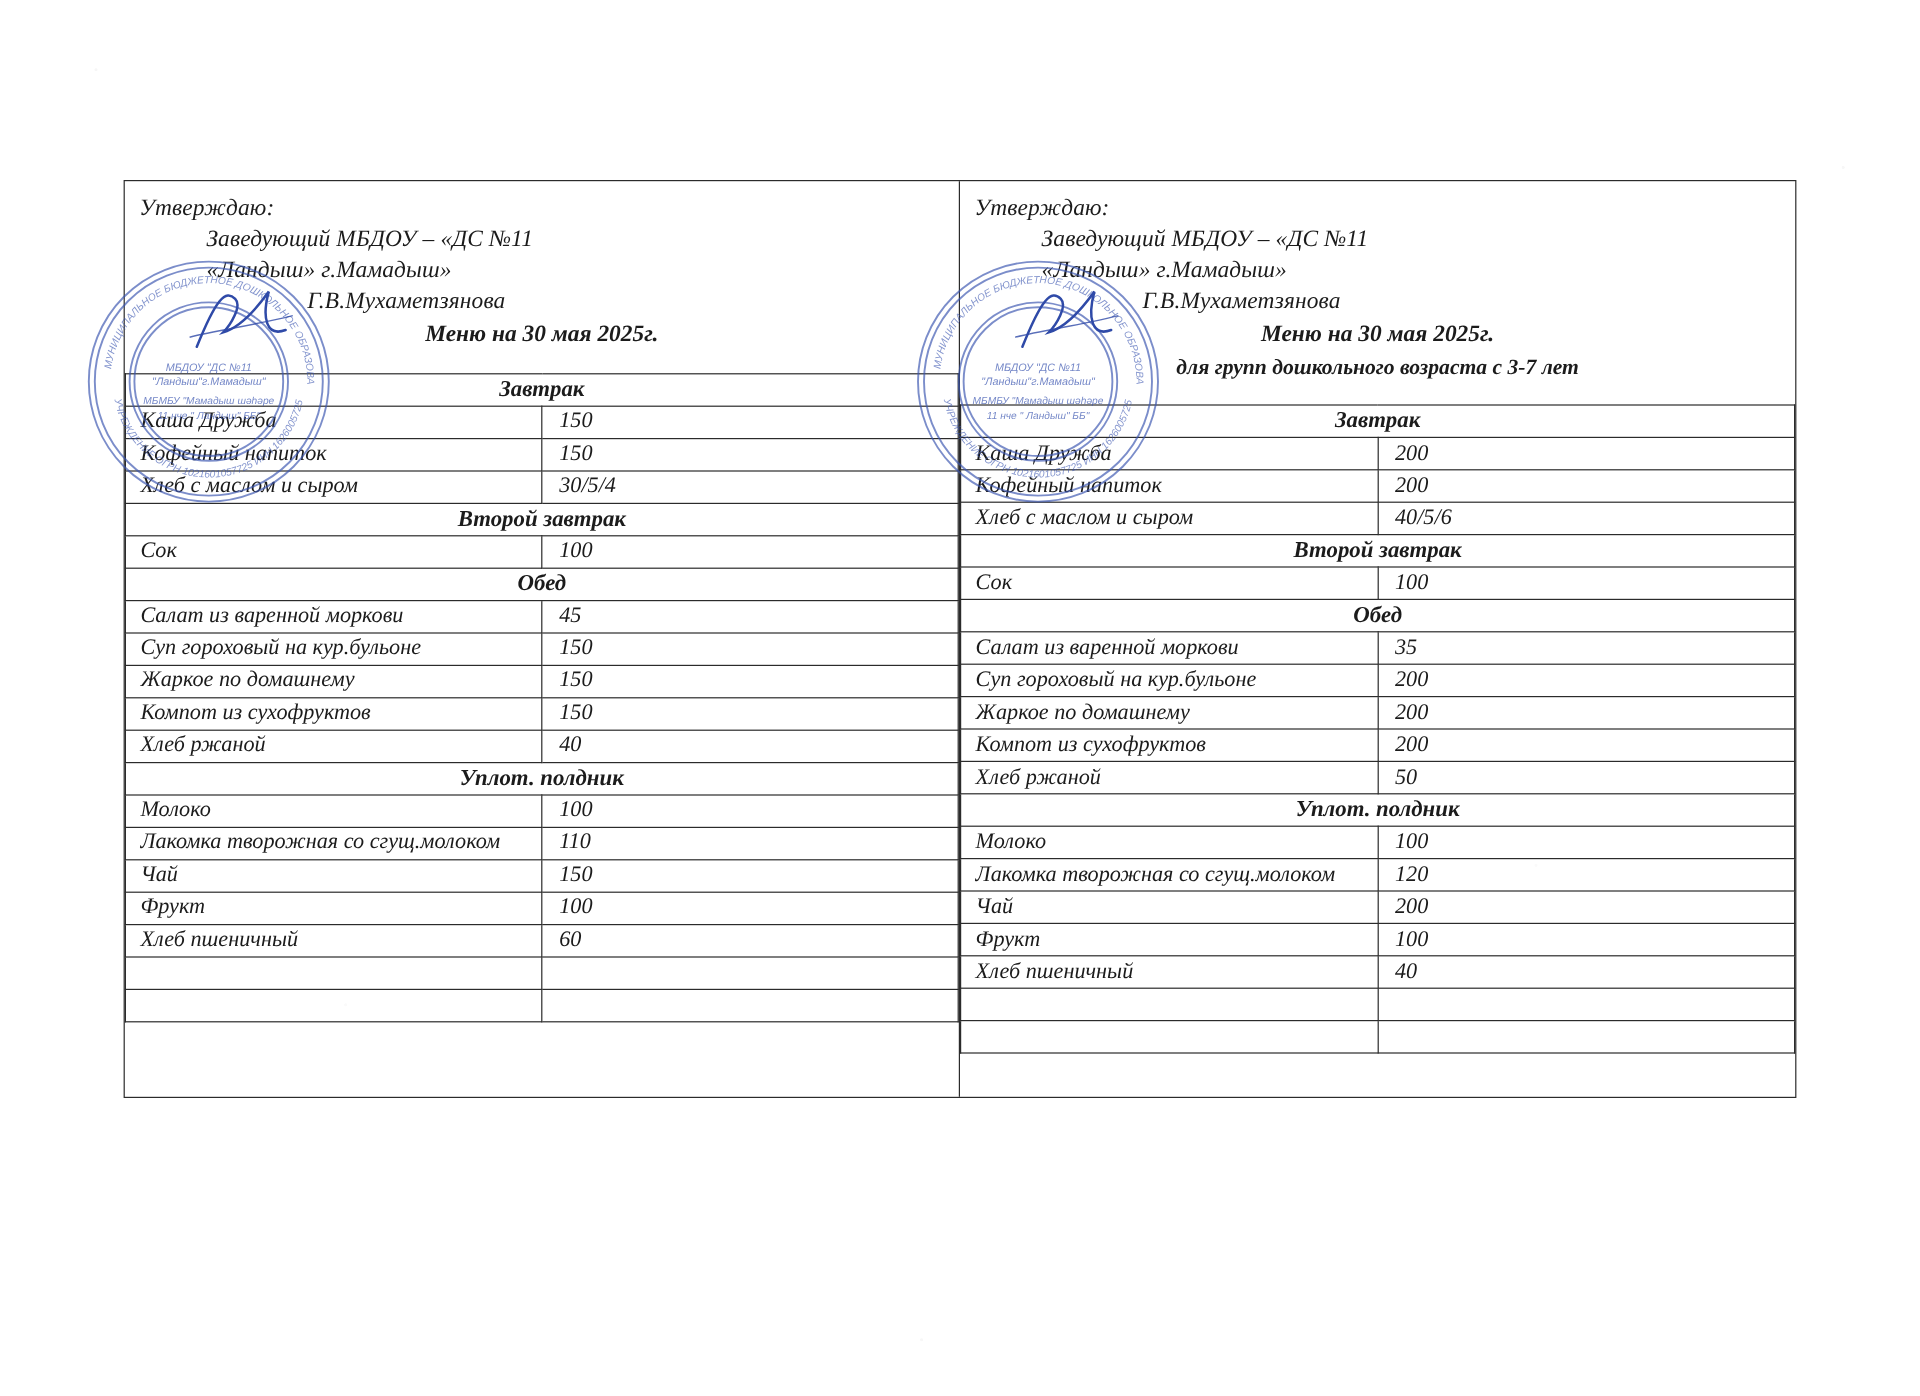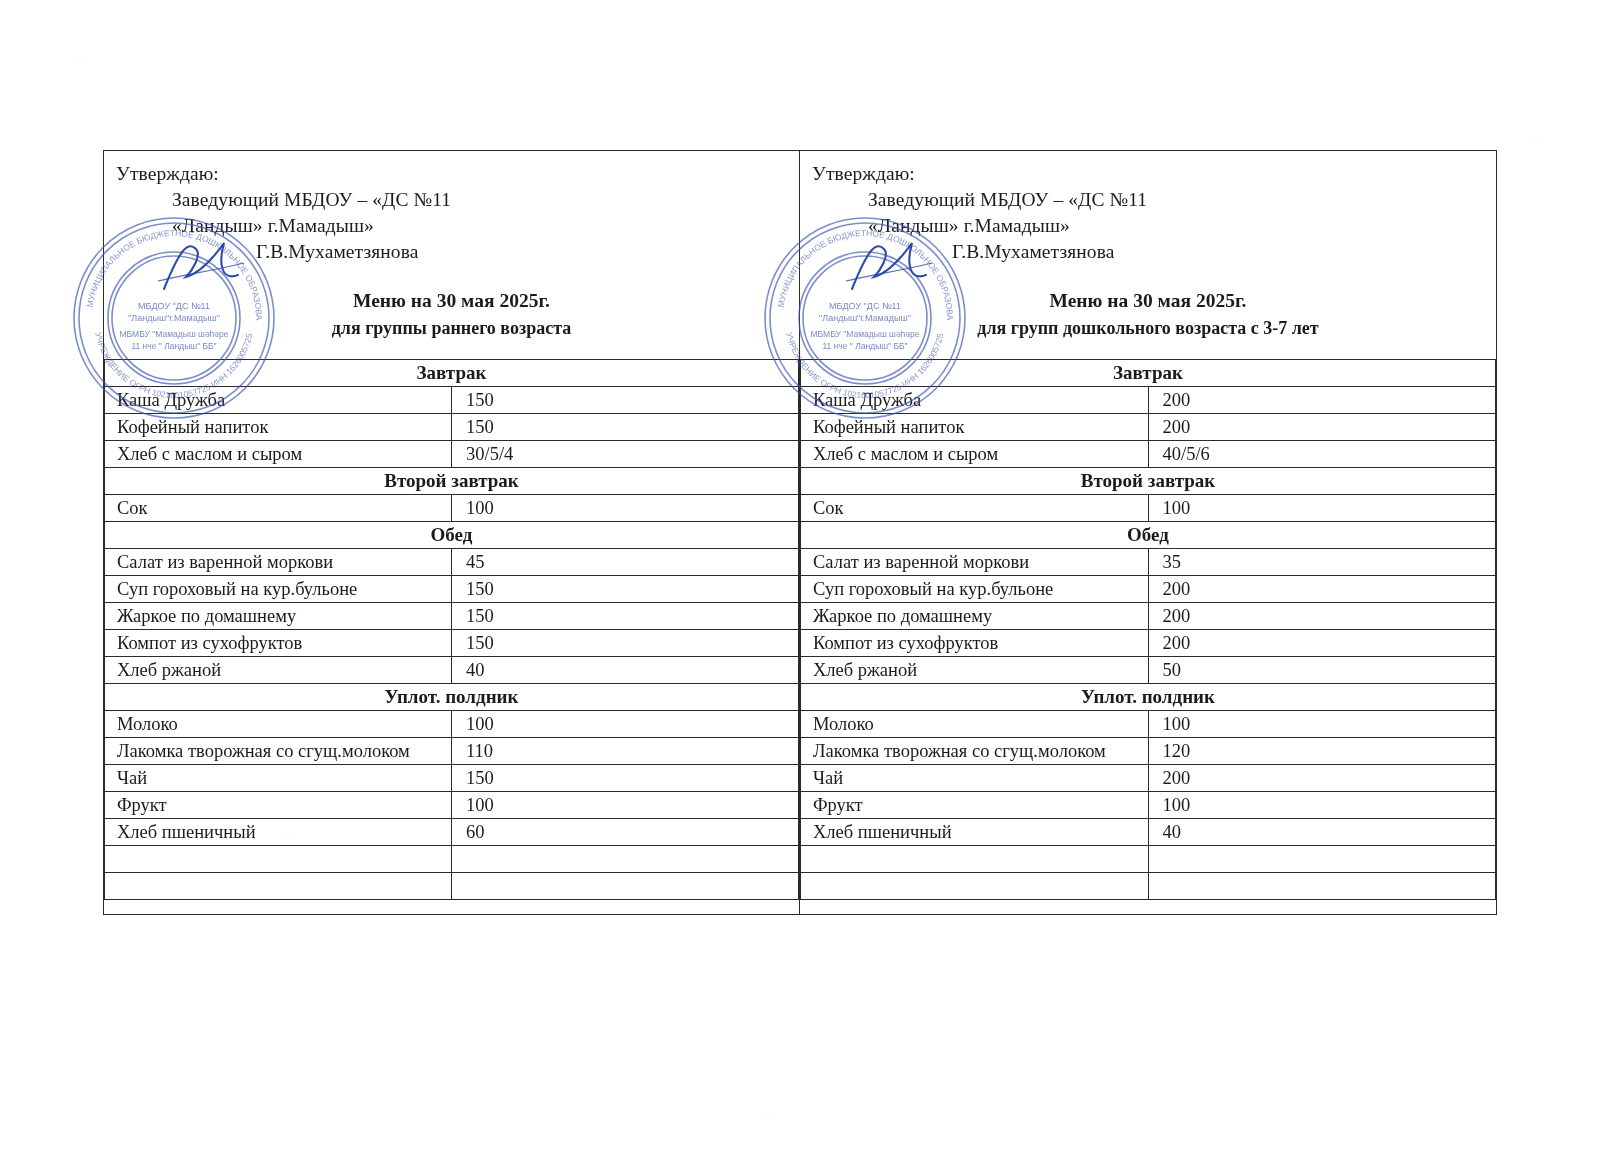--- a/index.html
+++ b/index.html
@@ -31,20 +31,21 @@
 
   .sheet {
     position: absolute;
     left: 103px;
     top: 150px;
     width: 1394px;
     height: 765px;
     border: 1.6px solid #2b2b2b;
     box-sizing: border-box;
     display: flex;
+    font-style: italic;
   }
 
   .panel {
     position: relative;
     box-sizing: border-box;
     flex: 1 1 50%;
     padding: 0;
   }
   .panel.left {
     border-right: 1.6px solid #2b2b2b;
@@ -62,21 +63,20 @@
   .panel-head .line.indent1 {
     padding-left: 8px;
     margin-left: 48px;
   }
   .panel-head .line.signature {
     padding-left: 140px;
   }
 
   .title-block {
     text-align: center;
-    margin-top: 22px;
     font-weight: bold;
     font-size: 19.5px;
     line-height: 1.45;
   }
   .title-block .sub {
     font-size: 18px;
   }
 
   table.menu {
     border-collapse: collapse;
@@ -137,21 +137,20 @@
 
   <div class="panel left">
     <div class="panel-head">
       <div class="line">Утверждаю:</div>
       <div class="line indent1">Заведующий МБДОУ – «ДС №11</div>
       <div class="line indent1">«Ландыш» г.Мамадыш»</div>
       <div class="line signature">Г.В.Мухаметзянова</div>
     </div>
     <div class="title-block">
       <div>Меню на 30 мая 2025г.</div>
-      <div class="sub">для группы раннего возраста</div>
     </div>
 
     <table class="menu">
       <tbody>
         <tr class="section">
           <td colspan="2">Завтрак</td>
         </tr>
         <tr>
           <td class="name">Каша Дружба</td>
           <td class="qty">150</td>

